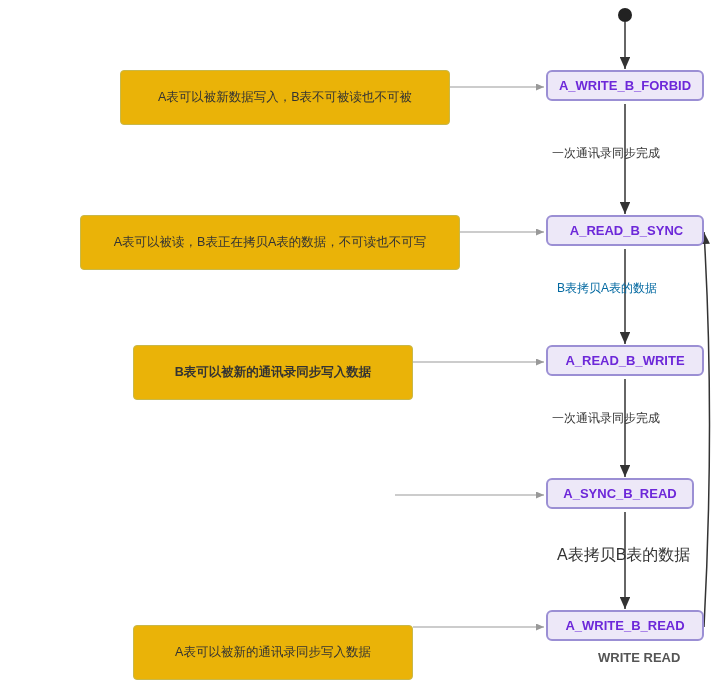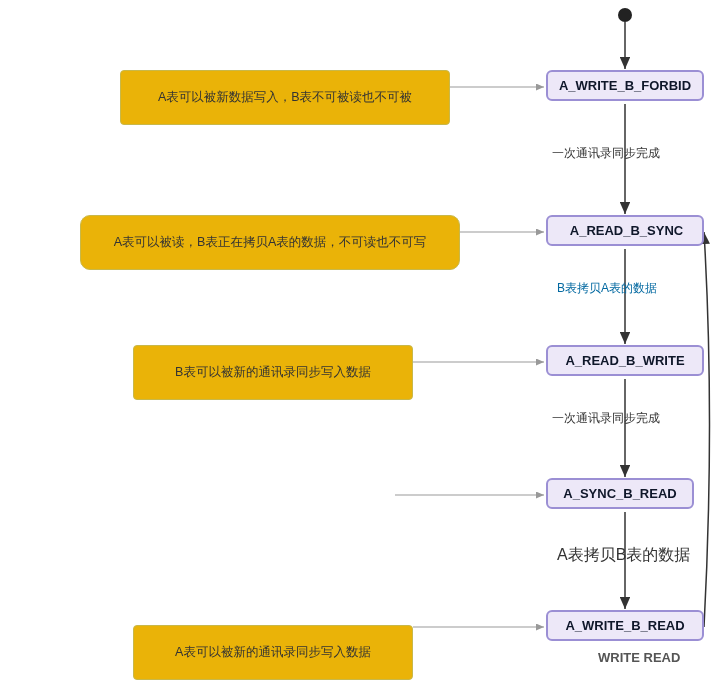--- a/index.html
+++ b/index.html
@@ -17,21 +17,21 @@
       height: 692px;
     }
     .state-box {
       position: absolute;
       border: 2px solid #9b8fd4;
       border-radius: 6px;
       background: #ede8f8;
       padding: 6px 10px;
       font-size: 13px;
       font-weight: bold;
-      color: #0f172a;
+      color: #6d28d9;
       text-align: center;
       white-space: nowrap;
     }
     .note-box {
       position: absolute;
       border: 1.5px solid #c8b84a;
       border-radius: 4px;
       background: #eab308;
       padding: 18px 12px;
       font-size: 12.5px;
@@ -102,29 +102,29 @@
 
   <svg style="position:absolute;top:0;left:0;width:716px;height:692px;pointer-events:none;">
     <defs>
       <marker id="arr2" markerWidth="8" markerHeight="7" refX="8" refY="3.5" orient="auto">
         <polygon points="0 0, 8 3.5, 0 7" fill="#999"></polygon>
       </marker>
     </defs>
     <line x1="450" y1="87" x2="544" y2="87" stroke="#999" stroke-width="1" marker-end="url(#arr2)"></line>
   </svg>
 
-  <div class="note-box" style="left:80px; top:215px; width:380px;border-radius:10px;">A表可以被读，B表正在拷贝A表的数据，不可读也不可写</div>
+  <div class="note-box" style="left:80px; top:215px; width:380px;">A表可以被读，B表正在拷贝A表的数据，不可读也不可写</div>
   <svg style="position:absolute;top:0;left:0;width:716px;height:692px;pointer-events:none;">
     <marker id="arr3" markerWidth="8" markerHeight="7" refX="8" refY="3.5" orient="auto">
       <polygon points="0 0, 8 3.5, 0 7" fill="#999"></polygon>
     </marker>
     <line x1="460" y1="232" x2="544" y2="232" stroke="#999" stroke-width="1" marker-end="url(#arr3)"></line>
   </svg>
 
-  <div class="note-box" style="left:133px; top:345px; width:280px;">B表可以被新的通讯录同步写入数据</div>
+  <div class="note-box" style="left:133px; top:345px; width:280px;font-weight:bold;">B表可以被新的通讯录同步写入数据</div>
   <svg style="position:absolute;top:0;left:0;width:716px;height:692px;pointer-events:none;">
     <marker id="arr4" markerWidth="8" markerHeight="7" refX="8" refY="3.5" orient="auto">
       <polygon points="0 0, 8 3.5, 0 7" fill="#999"></polygon>
     </marker>
     <line x1="413" y1="362" x2="544" y2="362" stroke="#999" stroke-width="1" marker-end="url(#arr4)"></line>
   </svg>
 
   <svg style="position:absolute;top:0;left:0;width:716px;height:692px;pointer-events:none;">
     <marker id="arr5" markerWidth="8" markerHeight="7" refX="8" refY="3.5" orient="auto">
       <polygon points="0 0, 8 3.5, 0 7" fill="#999"></polygon>

